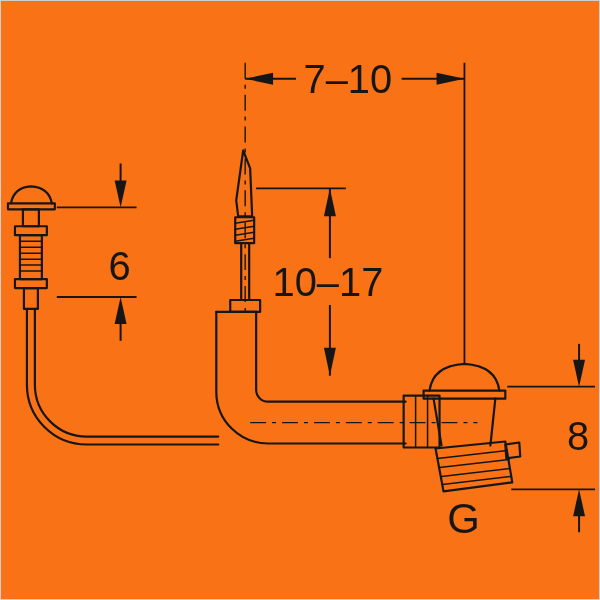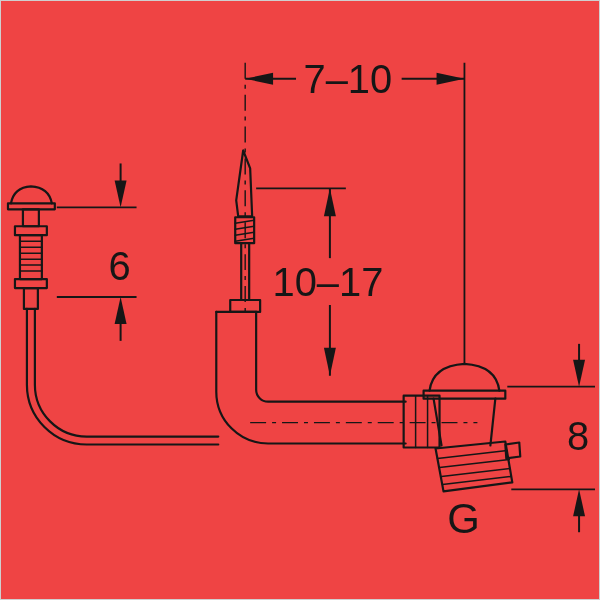--- a/index.html
+++ b/index.html
@@ -1,19 +1,19 @@
 <!DOCTYPE html>
 <html><head>
 <meta charset="utf-8">
 <style>
   html,body{margin:0;padding:0;background:#ffffff;}
   .canvas{
     position:relative;
     width:600px;height:600px;
-    background:#ef4444;
+    background:#f97316;
     border:1px solid #cfcfcf;
     box-sizing:border-box;
     overflow:hidden;
     font-family:"Liberation Sans",sans-serif;
   }
   svg{display:block;width:100%;height:100%;}
   .draw{stroke:#161616;fill:none;stroke-width:2.2;stroke-linejoin:round;stroke-linecap:round;}
   .thin{stroke-width:1.5;}
   .dim{stroke:#161616;fill:none;stroke-width:2;stroke-linecap:butt;}
   .ext{stroke:#161616;fill:none;stroke-width:1.8;}

